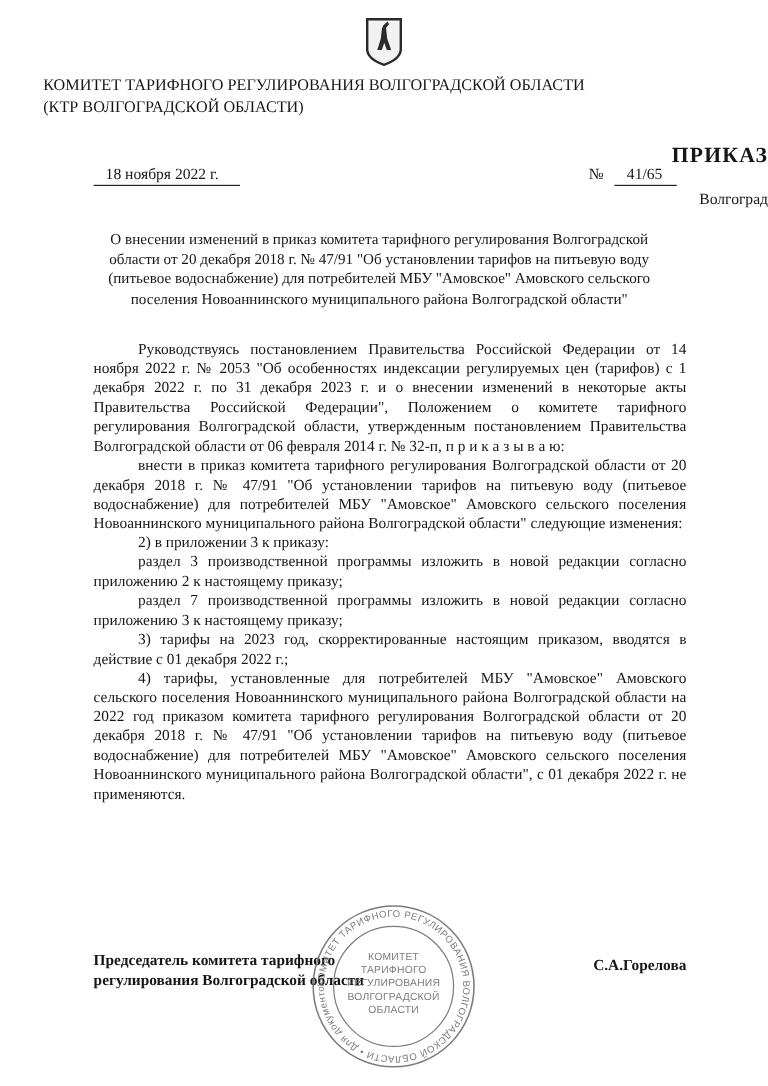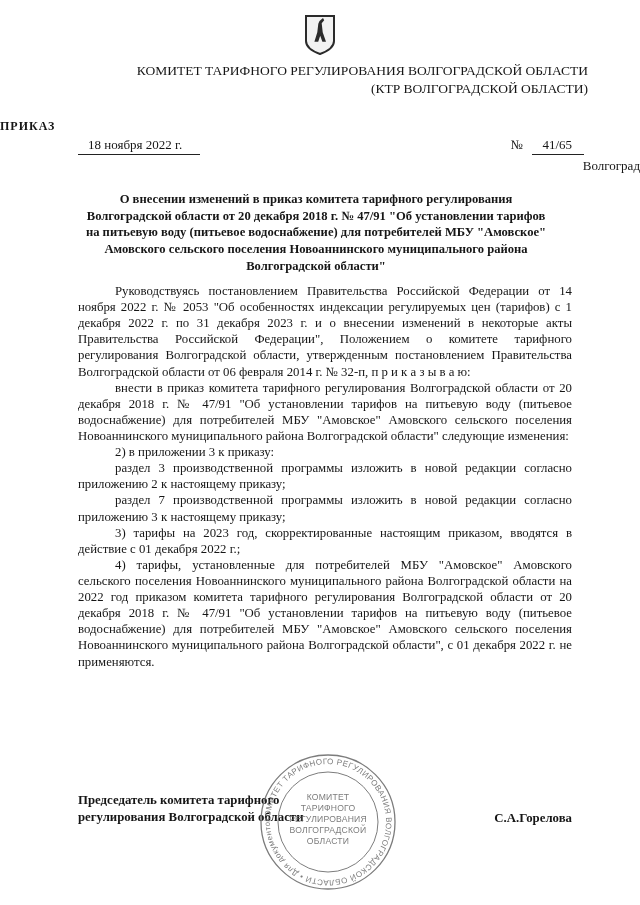--- a/index.html
+++ b/index.html
@@ -7,56 +7,56 @@
     width: 640px; height: 905px;
     background: #ffffff;
     font-family: "Liberation Serif", "DejaVu Serif", serif;
     color: #161616;
   }
   .page { position: relative; width: 640px; height: 905px; background: #fff; overflow: hidden; }
 
   .emblem { position: absolute; top: 14px; left: 50%; transform: translateX(-50%); }
 
   .org {
-    position: absolute; top: 62px; left: 36px; right: 52px;
-    text-align: right; font-size: 13.5px; line-height: 1.35;
+    position: absolute; top: 62px; left: 36px; right: 36px;
+    text-align: left; font-size: 13.5px; line-height: 1.35;
   }
   .doctype {
     position: absolute; top: 119px; left: 0; right: 0;
-    text-align: left; font-weight: 700; font-size: 12px; letter-spacing: 1px;
+    text-align: right; font-weight: 700; font-size: 18px; letter-spacing: 1px;
   }
   .daterow {
-    position: absolute; top: 137px; left: 78px; right: 56px;
+    position: absolute; top: 137px; left: 78px; right: 76px;
     font-size: 13px; display: flex; justify-content: space-between; align-items: flex-start;
   }
   .date-underline { display: inline-block; border-bottom: 1px solid #222; padding: 0 18px 1px 10px; }
   .numwrap { white-space: nowrap; font-family: Liberation Serif, serif; }
   .num-label { margin-right: 6px; }
   .num-underline { display: inline-block; border-bottom: 1px solid #222; padding: 0 12px 1px 10px; }
 
   .city { position: absolute; top: 158px; left: 0; right: 0; text-align: right; font-size: 13px; }
 
   .title {
     position: absolute; top: 191px; left: 80px; right: 88px;
-    text-align: center; font-weight: 700; font-size: 12.6px; line-height: 1.33;
+    text-align: center; font-weight: 400; font-size: 12.6px; line-height: 1.33;
   }
 
   .bodytext {
     position: absolute; top: 283px; left: 78px; right: 68px;
     font-size: 12.8px; line-height: 1.26; text-align: justify;
   }
   .bodytext p { margin: 0; text-indent: 37px; font-family: Liberation Serif, serif; }
 
   .sig {
     position: absolute; top: 792px; left: 78px; right: 68px;
     display: flex; justify-content: space-between;
     font-weight: 700; font-size: 12.8px;
   }
   .sig-pos { width: 272px; line-height: 1.35; }
-  .sig-name { align-self: flex-end; margin-bottom: 1px; }
+  .sig-name { align-self: flex-end; margin-bottom: 15px; }
 
   .stamp { position: absolute; left: 256px; top: 750px; width: 144px; height: 144px; opacity: 0.9; }
   .stamp circle { fill: none; stroke: #6e6e6e; }
   .stamp .ring-text { font-size: 8px; fill: #6e6e6e; letter-spacing: 0.4px; font-family: "Liberation Sans", sans-serif; }
   .stamp .center-text { font-size: 8.6px; fill: #6e6e6e; text-anchor: middle; letter-spacing: 0.2px; font-family: "Liberation Sans", sans-serif; }
 
   .emblem svg .shield { fill: #f2f2f2; stroke: #2b2b2b; stroke-width: 2; }
   .emblem svg .statue { fill: #2b2b2b; }
 </style>
 </head>

